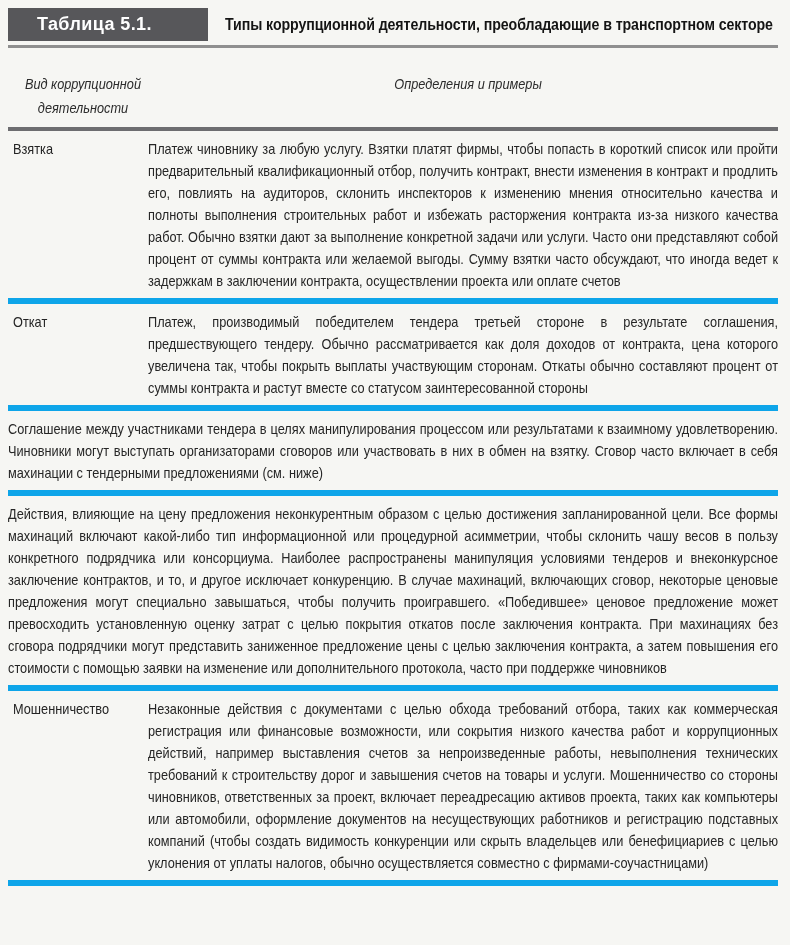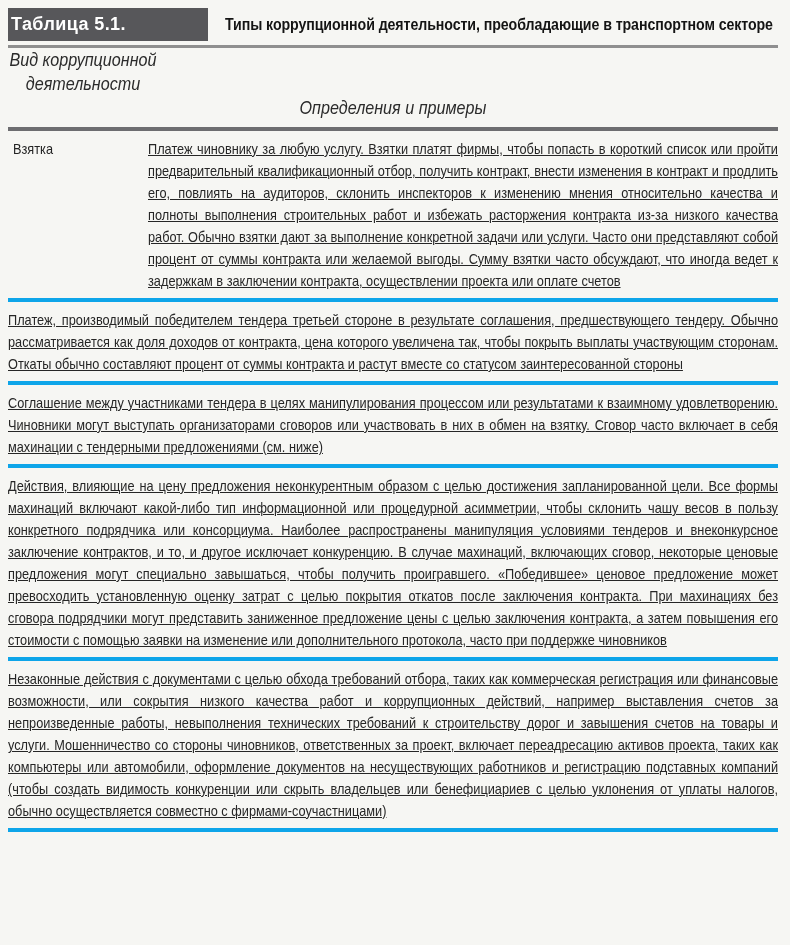--- a/index.html
+++ b/index.html
@@ -24,21 +24,21 @@
   .caption-row {
     display: flex;
     align-items: center;
   }
   .caption-box {
     background: #57575a;
     color: #ffffff;
     font-weight: 700;
     font-size: 18px;
     line-height: 20px;
-    padding: 6px 13px 7px 3px;
+    padding: 6px 13px 7px 29px;
     min-width: 200px;
     box-sizing: border-box;
     letter-spacing: 0.4px;
     flex: none;
   }
   .caption-title-wrap {
     margin-left: 17px;
     white-space: nowrap;
   }
   .caption-title {
@@ -52,55 +52,54 @@
   }
   .title-rule {
     height: 3px;
     background: #8f8f8f;
     margin-top: 4px;
   }
 
   
   .thead {
     display: flex;
-    margin-top: 0;
+    margin-top: 24px;
     font-style: italic;
     color: #2b2b2b;
-    font-size: 19px;
+    font-size: 15px;
     line-height: 24px;
     font-weight: 500;
-    flex-direction: column;
   }
   .th-type { width: 150px; flex: none; }
   .th-def  { flex: 1; }
   .cond {
     width: 117.65%;
     transform: scaleX(0.85);
     transform-origin: 0 0;
   }
   .th-type .cond, .th-def .cond { text-align: center; }
   .head-rule {
     height: 4px;
     background: #6d6d70;
     margin-top: 7px;
   }
 
   
   .row {
     display: flex;
-    border-bottom: 4px solid #0ea5e9;
+    border-bottom: 6px solid #0ea5e9;
     padding: 7px 0 6px 0;
   }
   .row-label {
     width: 140px;
     flex: none;
     box-sizing: border-box;
     padding-left: 5px;
   }
-  .row-def { flex: 1; text-decoration: underline; }
+  .row-def { flex: 1; }
   .row-label .cond {
     font-size: 15px;
     line-height: 22px;
     color: #242424;
   }
   .row-def .cond {
     font-size: 15px;
     line-height: 22px;
     color: #262626;
     text-align: justify;
@@ -138,37 +137,43 @@
     <div class="row">
       <div class="row-label">
         <div class="cond">Взятка</div>
       </div>
       <div class="row-def">
         <div class="cond">Платеж чиновнику за любую услугу. Взятки платят фирмы, чтобы попасть в короткий список или пройти предварительный квалификационный отбор, получить контракт, внести изменения в контракт и продлить его, повлиять на аудиторов, склонить инспекторов к изменению мнения относительно качества и полноты выполнения строительных работ и избежать расторжения контракта из-за низкого качества работ. Обычно взятки дают за выполнение конкретной задачи или услуги. Часто они представляют собой процент от суммы контракта или желаемой выгоды. Сумму взятки часто обсуждают, что иногда ведет к задержкам в заключении контракта, осуществлении проекта или оплате счетов</div>
       </div>
     </div>
 
     <div class="row">
+      <div class="row-label">
+        <div class="cond">Откат</div>
+      </div>
       <div class="row-def">
         <div class="cond">Платеж, производимый победителем тендера третьей стороне в результате соглашения, предшествующего тендеру. Обычно рассматривается как доля доходов от контракта, цена которого увеличена так, чтобы покрыть выплаты участвующим сторонам. Откаты обычно составляют процент от суммы контракта и растут вместе со статусом заинтересованной стороны</div>
       </div>
     </div>
 
     <div class="row">
       <div class="row-def">
         <div class="cond">Соглашение между участниками тендера в целях манипулирования процессом или результатами к взаимному удовлетворению. Чиновники могут выступать организаторами сговоров или участвовать в них в обмен на взятку. Сговор часто включает в себя махинации с тендерными предложениями (см. ниже)</div>
       </div>
     </div>
 
     <div class="row">
       <div class="row-def">
         <div class="cond">Действия, влияющие на цену предложения неконкурентным образом с целью достижения запланированной цели. Все формы махинаций включают какой-либо тип информационной или процедурной асимметрии, чтобы склонить чашу весов в пользу конкретного подрядчика или консорциума. Наиболее распространены манипуляция условиями тендеров и внеконкурсное заключение контрактов, и то, и другое исключает конкуренцию. В случае махинаций, включающих сговор, некоторые ценовые предложения могут специально завышаться, чтобы получить проигравшего. «Победившее» ценовое предложение может превосходить установленную оценку затрат с целью покрытия откатов после заключения контракта. При махинациях без сговора подрядчики могут представить заниженное предложение цены с целью заключения контракта, а затем повышения его стоимости с помощью заявки на изменение или дополнительного протокола, часто при поддержке чиновников</div>
       </div>
     </div>
 
     <div class="row">
+      <div class="row-label">
+        <div class="cond">Мошенничество</div>
+      </div>
       <div class="row-def">
         <div class="cond">Незаконные действия с документами с целью обхода требований отбора, таких как коммерческая регистрация или финансовые возможности, или сокрытия низкого качества работ и коррупционных действий, например выставления счетов за непроизведенные работы, невыполнения технических требований к строительству дорог и завышения счетов на товары и услуги. Мошенничество со стороны чиновников, ответственных за проект, включает переадресацию активов проекта, таких как компьютеры или автомобили, оформление документов на несуществующих работников и регистрацию подставных компаний (чтобы создать видимость конкуренции или скрыть владельцев или бенефициариев с целью уклонения от уплаты налогов, обычно осуществляется совместно с фирмами-соучастницами)</div>
       </div>
     </div>
   </div>
 
 </div>
 
 </body></html>

